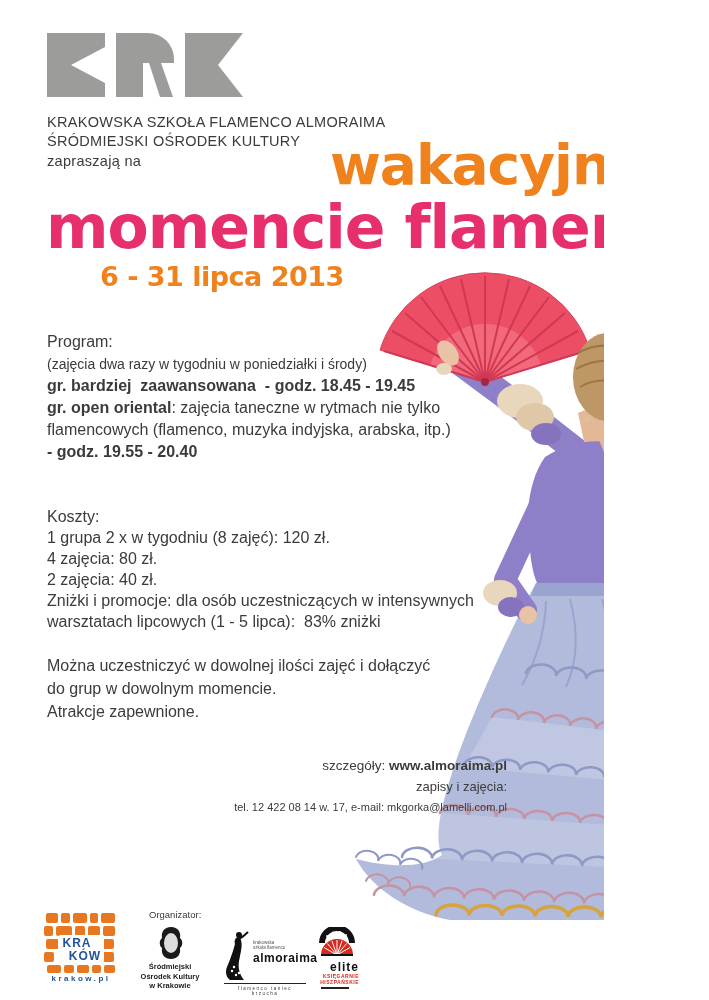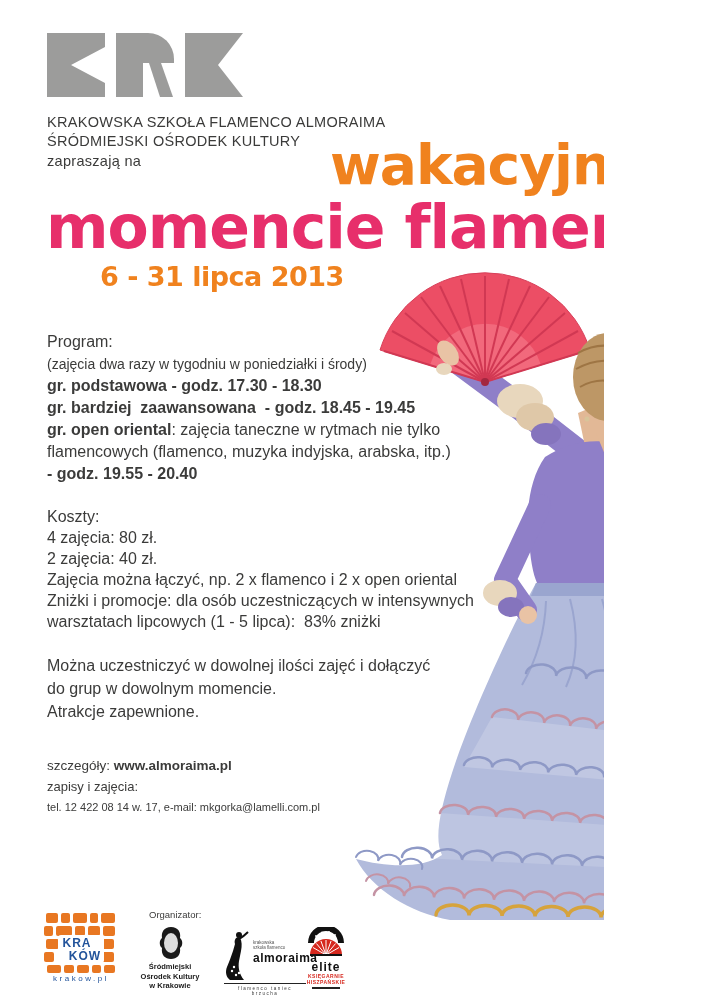--- a/index.html
+++ b/index.html
@@ -25,46 +25,46 @@
     font-size:27px;letter-spacing:-.5px;color:#F0821E;white-space:nowrap;}
 
   
   .program{left:47px;top:331px;width:455px;font-size:16px;line-height:22px;}
   .program .note{font-size:14px;}
   .b{font-weight:bold;}
   .instructor{left:47px;top:472px;font-size:16px;}
   .costs{left:47px;top:506px;width:460px;font-size:16px;line-height:21px;}
   .info{left:47px;top:654px;width:460px;font-size:16px;line-height:23px;}
 
-  .contact{left:47px;top:755px;width:460px;}
+  .contact{left:47px;top:755px;width:460px;text-align:right;}
   .contact .r1{font-size:13.5px;line-height:21px;}
   .contact .r2{font-size:13px;line-height:21px;}
   .contact .r3{font-size:16px;line-height:22px;}
   .contact .r4{font-size:11px;line-height:20px;}
 
   
   .dancer{left:340px;top:265px;z-index:1;pointer-events:none;}
 
   
   .krakow-logo{left:44px;top:913px;z-index:2;}
   .krakow-url{left:36px;top:974px;width:90px;text-align:center;font-size:8px;
-    letter-spacing:2.5px;color:#23549b;font-weight:normal;}
+    letter-spacing:2.5px;color:#23549b;font-weight:bold;}
   .organizer-label{left:149px;top:909px;font-size:9.5px;color:#3b3b3a;}
   .sok-icon{left:158px;top:926px;z-index:2;}
   .sok-caption{left:132px;top:962px;width:76px;text-align:center;font-size:7.5px;
     font-weight:bold;line-height:9.5px;color:#1a1a1a;}
   .almoraima{left:224px;top:931px;width:84px;z-index:2;}
   .alm-dancer{position:absolute;left:0;top:0;}
   .alm-texts{position:absolute;left:29px;top:9px;width:55px;}
   .alm-small{font-size:4.5px;color:#555;line-height:5px;}
   .alm-name{font-size:12px;font-weight:bold;color:#111;letter-spacing:.5px;margin-top:1px;}
   .alm-rule{position:absolute;left:0;top:52px;width:82px;border-top:1px solid #222;}
   .alm-tagline{position:absolute;left:0;top:55px;width:82px;font-size:4.5px;
     letter-spacing:1.5px;color:#333;text-align:center;}
-  .elite{left:302px;top:927px;width:48px;text-align:center;z-index:2;}
+  .elite{left:311px;top:927px;width:48px;text-align:right;z-index:2;}
   .elite-name{font-size:12px;font-weight:bold;color:#111;letter-spacing:1px;line-height:12px;}
   .elite-red{font-size:5px;font-weight:bold;color:#d6281e;letter-spacing:.5px;line-height:6px;}
   .elite-bar{width:28px;height:2px;background:#222;margin:2px auto 0;}
 </style>
 </head>
 <body>
 
 <div class="poster">
 
   <svg class="abs krk-logo" width="196" height="64" viewBox="0 0 196 64">
@@ -85,33 +85,32 @@
     <div class="invite">zapraszają na</div>
   </div>
 
   <div class="abs txt t-wakacyjne">wakacyjne</div>
   <div class="abs txt t-warsztaty">momencie flamenco</div>
   <div class="abs txt t-dates">6 - 31 lipca 2013</div>
 
   <div class="abs txt program">
     <div>Program:</div>
     <div class="note">(zajęcia dwa razy w tygodniu w poniedziałki i środy)</div>
-    <div class="b keep-ws">gr. podstawowa - godz. 17.30 - 18.30</div>
     <div class="b keep-ws">gr. bardziej  zaawansowana  - godz. 18.45 - 19.45</div>
     <div><span class="b">gr. open oriental</span><span>: zajęcia taneczne w rytmach nie tylko</span></div>
     <div>flamencowych (flamenco, muzyka indyjska, arabska, itp.)</div>
     <div class="b">- godz. 19.55 - 20.40</div>
   </div>
 
 
   <div class="abs txt costs">
     <div>Koszty:</div>
+    <div>1 grupa 2 x w tygodniu (8 zajęć): 120 zł.</div>
     <div>4 zajęcia: 80 zł.</div>
     <div>2 zajęcia: 40 zł.</div>
-    <div>Zajęcia można łączyć, np. 2 x flamenco i 2 x open oriental</div>
     <div>Zniżki i promocje: dla osób uczestniczących w intensywnych</div>
     <div class="keep-ws">warsztatach lipcowych (1 - 5 lipca):  83% zniżki</div>
   </div>
 
   <div class="abs txt info">
     <div>Można uczestniczyć w dowolnej ilości zajęć i dołączyć</div>
     <div>do grup w dowolnym momencie.</div>
     <div>Atrakcje zapewnione.</div>
   </div>
 

